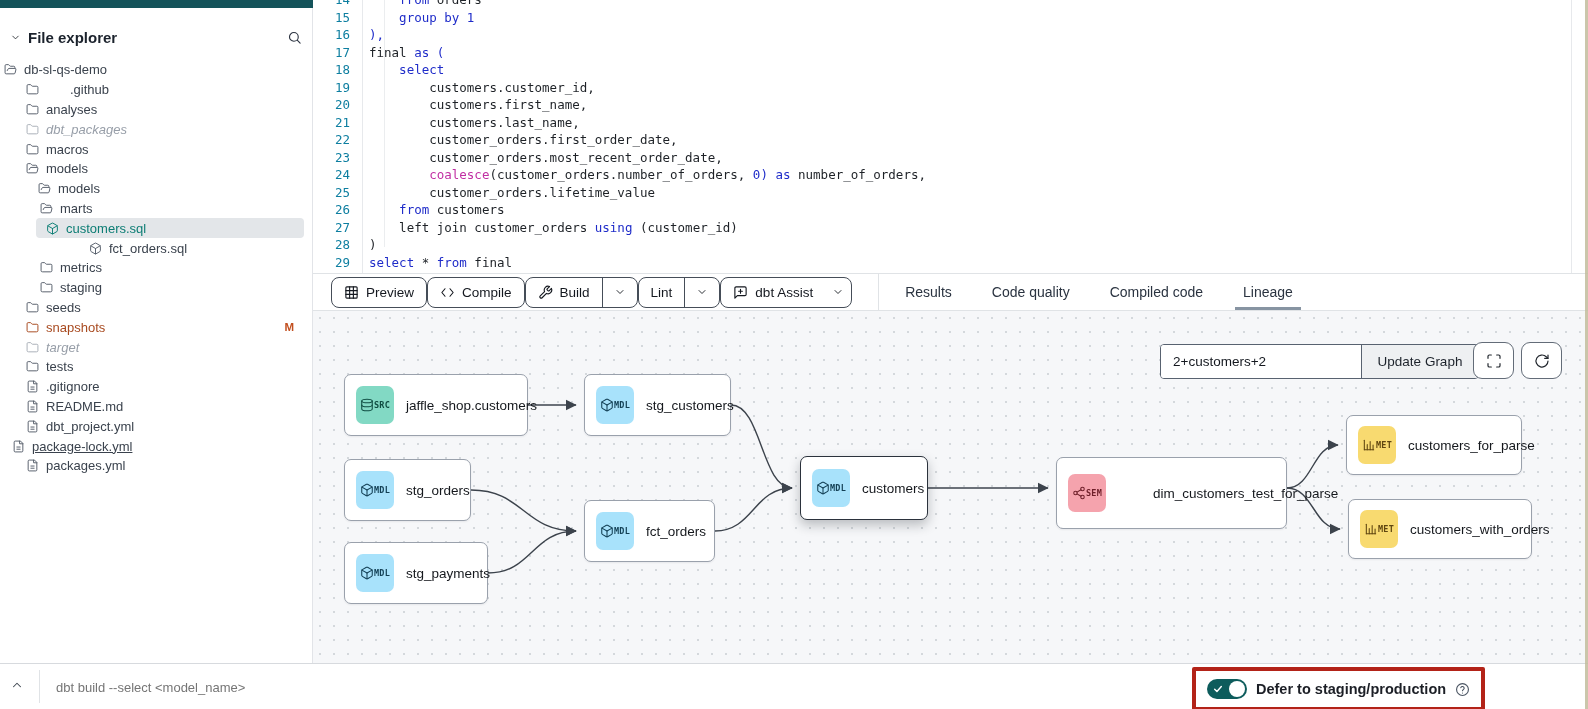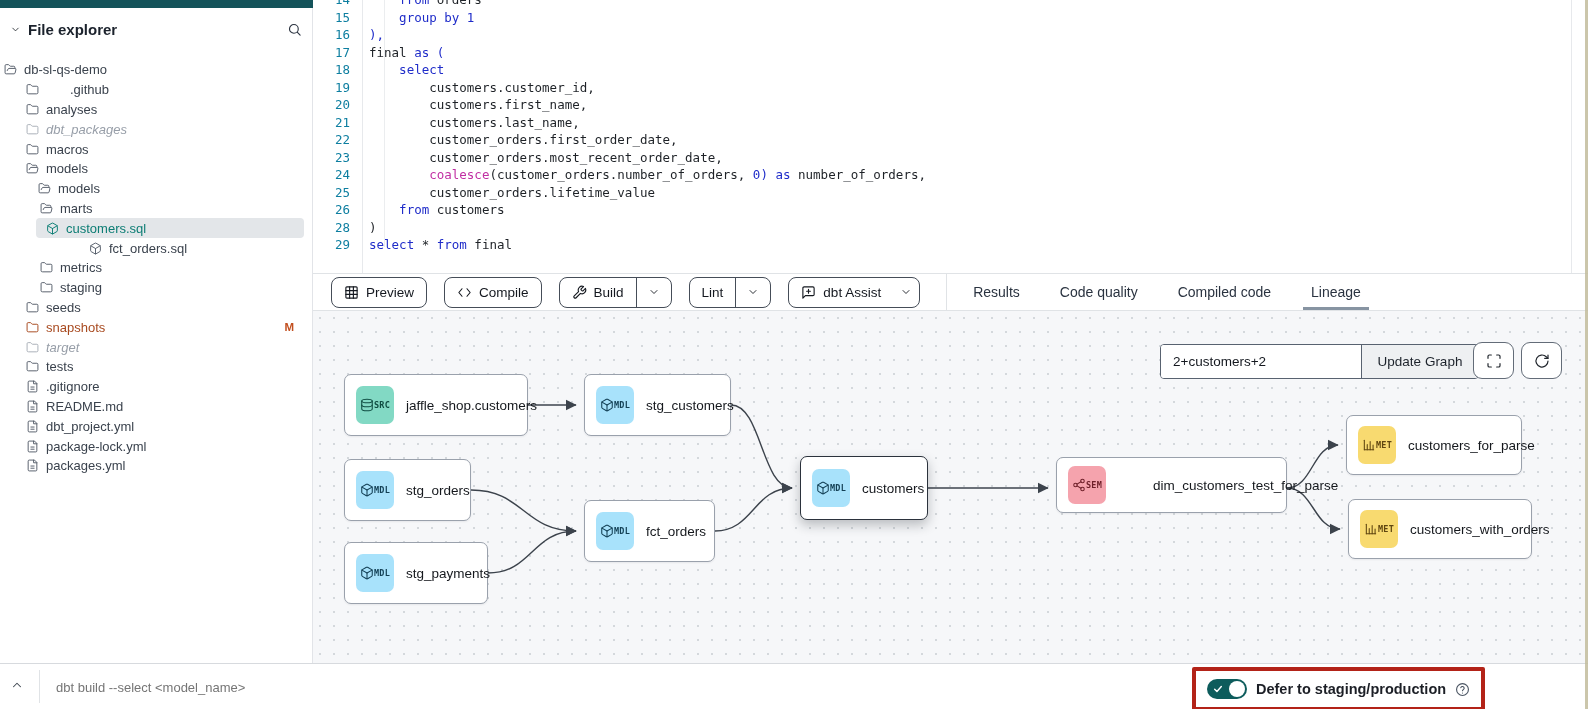--- a/index.html
+++ b/index.html
@@ -5,21 +5,21 @@
   html,body{margin:0;padding:0;background:#fff;}
   #app{position:relative;width:1588px;height:709px;overflow:hidden;
        font-family:"Liberation Sans","DejaVu Sans",sans-serif;color:#1f242b;background:#fff;}
   svg{display:block}
   .ico{stroke:currentColor;fill:none;stroke-width:1.8;stroke-linecap:round;stroke-linejoin:round}
 
   
   .teal-topbar{position:absolute;left:0;top:0;width:313px;height:8px;background:#14535a;}
   .sidebar{position:absolute;left:0;top:8px;width:313px;height:655px;background:#fff;
            border-right:1px solid #e2e4e8;box-sizing:border-box;}
-  .sb-header{display:flex;align-items:center;height:34px;padding:4px 10px 0 10px;gap:7px;}
+  .sb-header{display:flex;align-items:center;height:34px;padding:12px 10px 0 10px;gap:7px;}
   .sb-title{font-weight:700;font-size:15px;color:#1b222c;flex:0 0 auto;}
   .sb-spacer{flex:1}
   #file-tree{position:absolute;left:0;right:0;top:52px;}
   .tree-row{position:relative;display:flex;align-items:center;height:19.8px;gap:7px;
             font-size:13px;color:#3a424d;cursor:pointer;}
   .tree-row .t-ico{width:13px;height:13px;flex:0 0 auto;color:#57606c;position:relative;z-index:1}
   .tree-label{position:relative;z-index:1;white-space:nowrap}
   .tree-row.muted{color:#979ea8;font-style:italic}
   .tree-row.muted .t-ico{color:#aab0b8}
   .tree-row.modified{color:#a84a20}
@@ -41,21 +41,21 @@
   .tok-f{color:#c12fa3}
   .tok-n{color:#1f2cc9}
   .gutter-sep{position:absolute;left:48px;top:0;bottom:0;width:1px;background:#e7e9ec;}
   .indent-guide{position:absolute;left:70px;top:0;height:247px;width:1px;background:#ebedef;}
   .scrollbar-line{position:absolute;right:16px;top:0;bottom:0;width:1px;background:#e7e9ec;}
 
   
   .toolbar{position:absolute;left:313px;top:273px;width:1275px;height:38px;box-sizing:border-box;
            background:#fff;border-top:1px solid #e0e3e6;border-bottom:1px solid #e0e3e6;
            display:flex;align-items:center;}
-  .tb-buttons{display:flex;align-items:flex-start;gap:17px;padding-left:18px;}
+  .tb-buttons{display:flex;align-items:flex-start;gap:0;padding-left:18px;}
   .btn{display:flex;align-items:center;height:31px;border:1px solid #454d58;border-radius:8px;
        background:#fff;font-size:13.5px;color:#14181f;cursor:pointer;box-sizing:border-box;}
   .btn .b-main{display:flex;align-items:center;gap:7px;padding:0 12px;height:100%;}
   .btn .b-arrow{display:flex;align-items:center;justify-content:center;width:34px;height:100%;
        border-left:1px solid #454d58;}
   .btn .b-arrow.noline{border-left:none;width:26px;}
   .tb-divider{width:1px;height:38px;background:#e0e3e6;margin-left:26px;}
   .tab-list{display:flex;align-items:center;gap:40px;margin-left:26px;height:100%;}
   .tab{position:relative;display:flex;align-items:center;height:100%;font-size:14px;color:#2a3340;cursor:pointer;}
   .tab.active::after{content:"";position:absolute;left:-8px;right:-8px;bottom:0;height:3px;background:#8794a2;}
@@ -288,21 +288,21 @@
         <div class="tree-row " style="padding-left: 26px;">
           <span class="t-ico">
             <svg class="ico" viewBox="0 0 24 24" width="13" height="13">
               <path d="M15 2H6a2 2 0 0 0-2 2v16a2 2 0 0 0 2 2h12a2 2 0 0 0 2-2V7Z"></path>
               <path d="M14 2v5h6"></path>
               <path d="M9 13h6M9 17h6"></path>
             </svg>
           </span>
           <span class="tree-label">dbt_project.yml</span>
         </div>
-        <div class="tree-row " style="padding-left: 26px;">
+        <div class="tree-row " style="padding-left: 12px; text-decoration: underline;">
           <span class="t-ico">
             <svg class="ico" viewBox="0 0 24 24" width="13" height="13">
               <path d="M15 2H6a2 2 0 0 0-2 2v16a2 2 0 0 0 2 2h12a2 2 0 0 0 2-2V7Z"></path>
               <path d="M14 2v5h6"></path>
               <path d="M9 13h6M9 17h6"></path>
             </svg>
           </span>
           <span class="tree-label">package-lock.yml</span>
         </div>
         <div class="tree-row " style="padding-left: 26px;">
@@ -326,20 +326,21 @@
         <div class="code-row"><span class="ln">17</span><span class="code"><span class="">final </span><span class="tok-k">as</span><span class=""> </span><span class="tok-k">(</span></span></div>
         <div class="code-row"><span class="ln">18</span><span class="code"><span class="">    </span><span class="tok-k">select</span></span></div>
         <div class="code-row"><span class="ln">19</span><span class="code"><span class="">        customers.customer_id,</span></span></div>
         <div class="code-row"><span class="ln">20</span><span class="code"><span class="">        customers.first_name,</span></span></div>
         <div class="code-row"><span class="ln">21</span><span class="code"><span class="">        customers.last_name,</span></span></div>
         <div class="code-row"><span class="ln">22</span><span class="code"><span class="">        customer_orders.first_order_date,</span></span></div>
         <div class="code-row"><span class="ln">23</span><span class="code"><span class="">        customer_orders.most_recent_order_date,</span></span></div>
         <div class="code-row"><span class="ln">24</span><span class="code"><span class="">        </span><span class="tok-f">coalesce</span><span class="">(customer_orders.number_of_orders, </span><span class="tok-n">0</span><span class="tok-k">)</span><span class=""> </span><span class="tok-k">as</span><span class=""> number_of_orders,</span></span></div>
         <div class="code-row"><span class="ln">25</span><span class="code"><span class="">        customer_orders.lifetime_value</span></span></div>
         <div class="code-row"><span class="ln">26</span><span class="code"><span class="">    </span><span class="tok-k">from</span><span class=""> customers</span></span></div>
+        <div class="code-row"><span class="ln">27</span><span class="code"><span class="">    left join customer_orders </span><span class="tok-k">using</span><span class=""> (customer_id)</span></span></div>
         <div class="code-row"><span class="ln">28</span><span class="code"><span class="">)</span></span></div>
         <div class="code-row"><span class="ln">29</span><span class="code"><span class="tok-k">select</span><span class=""> * </span><span class="tok-k">from</span><span class=""> final</span></span></div>
       </div>
     <div class="gutter-sep"></div>
     <div class="indent-guide"></div>
     <div class="scrollbar-line"></div>
   </section>
 
   <div class="toolbar">
     <div class="tb-buttons">
@@ -500,21 +501,21 @@
           <span class="gbadge b-MDL">
             <svg class="ico" viewBox="0 0 24 24" width="13" height="13">
               <path d="M21 8a2 2 0 0 0-1-1.73l-7-4a2 2 0 0 0-2 0l-7 4A2 2 0 0 0 3 8v8a2 2 0 0 0 1 1.73l7 4a2 2 0 0 0 2 0l7-4A2 2 0 0 0 21 16Z"></path>
               <path d="m3.3 7 8.7 5 8.7-5"></path>
               <path d="M12 22V12"></path>
             </svg>
             <small>MDL</small>
           </span>
           <span class="glabel">customers</span>
         </div>
-        <div class="gnode" style="left: 743px; top: 146px; width: 231px; height: 56px; gap: 47px;">
+        <div class="gnode" style="left: 743px; top: 146px; width: 231px; height: 72px; gap: 47px;">
           <span class="gbadge b-SEM">
             <svg class="ico" viewBox="0 0 24 24">
               <circle cx="18" cy="5" r="3"></circle>
               <circle cx="6" cy="12" r="3"></circle>
               <circle cx="18" cy="19" r="3"></circle>
               <path d="m8.6 13.5 6.8 4M15.4 6.5l-6.8 4"></path>
             </svg>
             <small>SEM</small>
           </span>
           <span class="glabel">dim_customers_test_for_parse</span>

